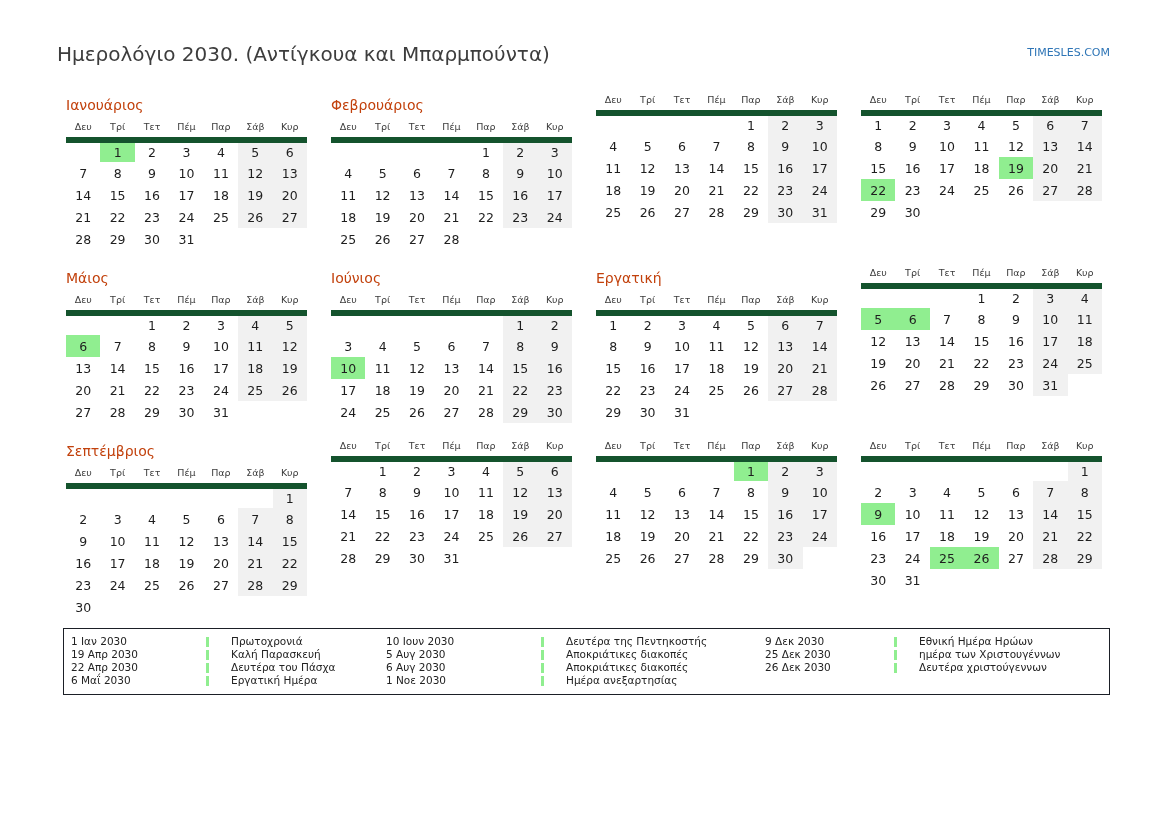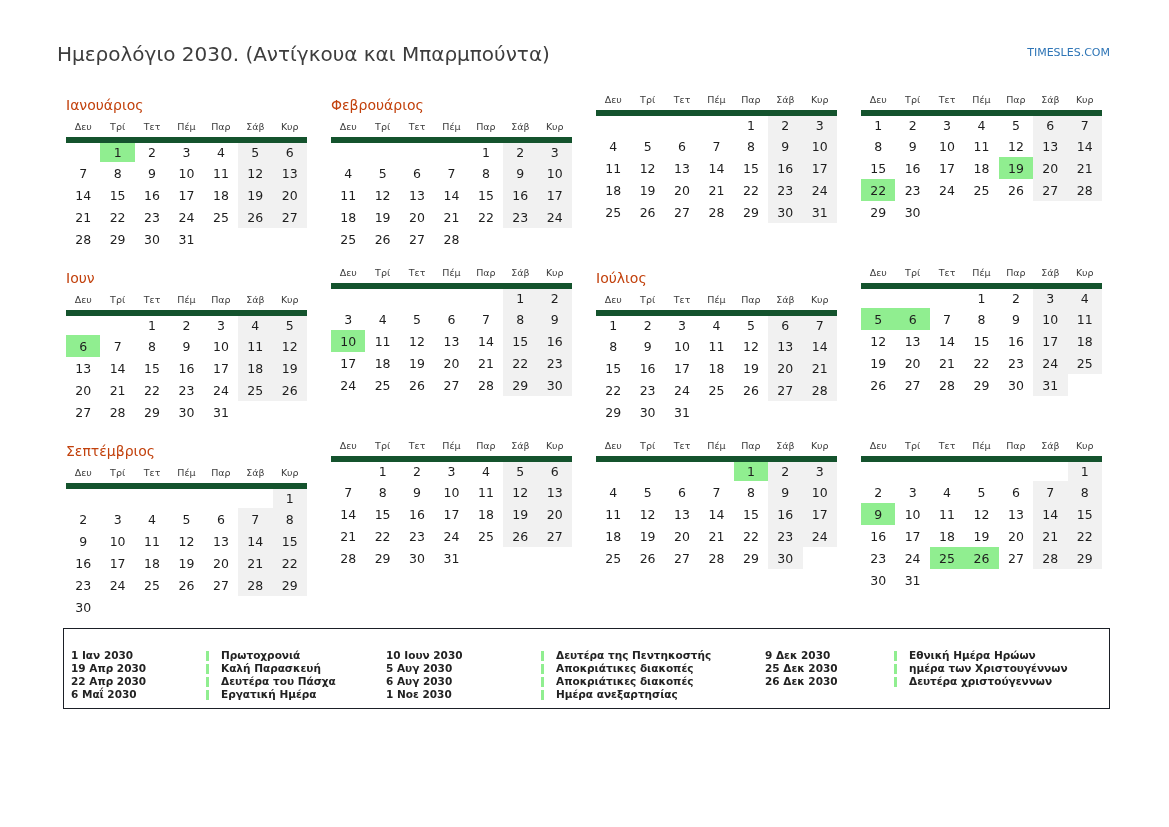--- a/index.html
+++ b/index.html
@@ -68,40 +68,39 @@
     vertical-align: middle;
     font-size: 12.5px;
     color: #1e1e1e;
   }
   td.weekend { background: #f1f1f1; }
   td.holiday { background: #90ee90; }
   .legend {
     width: 1047px;
     margin: 10px 0 0 63px;
     border: 1.5px solid #1b1f26;
-    padding: 20px 0 7px 7px;
+    padding: 6px 0 7px 7px;
     display: flex;
     align-items: flex-start;
-    font-weight: bold;
   }
   .lg-group {
     display: grid;
     grid-auto-rows: 13px;
     align-items: center;
   }
   .lg-group:nth-child(1) { grid-template-columns: 135px 180px; }
   .lg-group:nth-child(2) { grid-template-columns: 155px 224px; }
   .lg-group:nth-child(3) { grid-template-columns: 129px auto; }
   .lg-date, .lg-name {
     font-size: 10.5px;
     line-height: 13px;
     color: #222;
     white-space: nowrap;
   }
-  .lg-name { display: flex; align-items: center; gap: 12px; }
+  .lg-name { display: flex; align-items: center; gap: 22px; }
   .lg-bar { width: 3px; height: 10px; background: #90ee90; flex: none; }
 </style>
 </head>
 <body>
 
 <div class="page">
   <div class="hdr">
     <h1>Ημερολόγιο 2030. (Αντίγκουα και Μπαρμπούντα)</h1>
     <a class="brand">TIMESLES.COM</a>
   </div>
@@ -351,21 +350,21 @@
               <td></td>
               <td></td>
               <td></td>
               <td></td>
               <td></td>
             </tr>
           </tbody>
         </table>
       </section>
       <section>
-        <div class="month-title">Ιουν</div>
+        <div class="month-title">Μάιος</div>
         <table class="cal">
           <thead>
             <tr>
               <th>Δευ</th>
               <th>Τρί</th>
               <th>Τετ</th>
               <th>Πέμ</th>
               <th>Παρ</th>
               <th>Σάβ</th>
               <th>Κυρ</th>
@@ -414,20 +413,21 @@
               <td>29</td>
               <td>30</td>
               <td>31</td>
               <td></td>
               <td></td>
             </tr>
           </tbody>
         </table>
       </section>
       <section>
+        <div class="month-title">Ιούνιος</div>
         <table class="cal">
           <thead>
             <tr>
               <th>Δευ</th>
               <th>Τρί</th>
               <th>Τετ</th>
               <th>Πέμ</th>
               <th>Παρ</th>
               <th>Σάβ</th>
               <th>Κυρ</th>
@@ -476,21 +476,21 @@
               <td>26</td>
               <td>27</td>
               <td>28</td>
               <td class="weekend">29</td>
               <td class="weekend">30</td>
             </tr>
           </tbody>
         </table>
       </section>
       <section>
-        <div class="month-title">Ιούλιος</div>
+        <div class="month-title">Εργατική</div>
         <table class="cal">
           <thead>
             <tr>
               <th>Δευ</th>
               <th>Τρί</th>
               <th>Τετ</th>
               <th>Πέμ</th>
               <th>Παρ</th>
               <th>Σάβ</th>
               <th>Κυρ</th>

